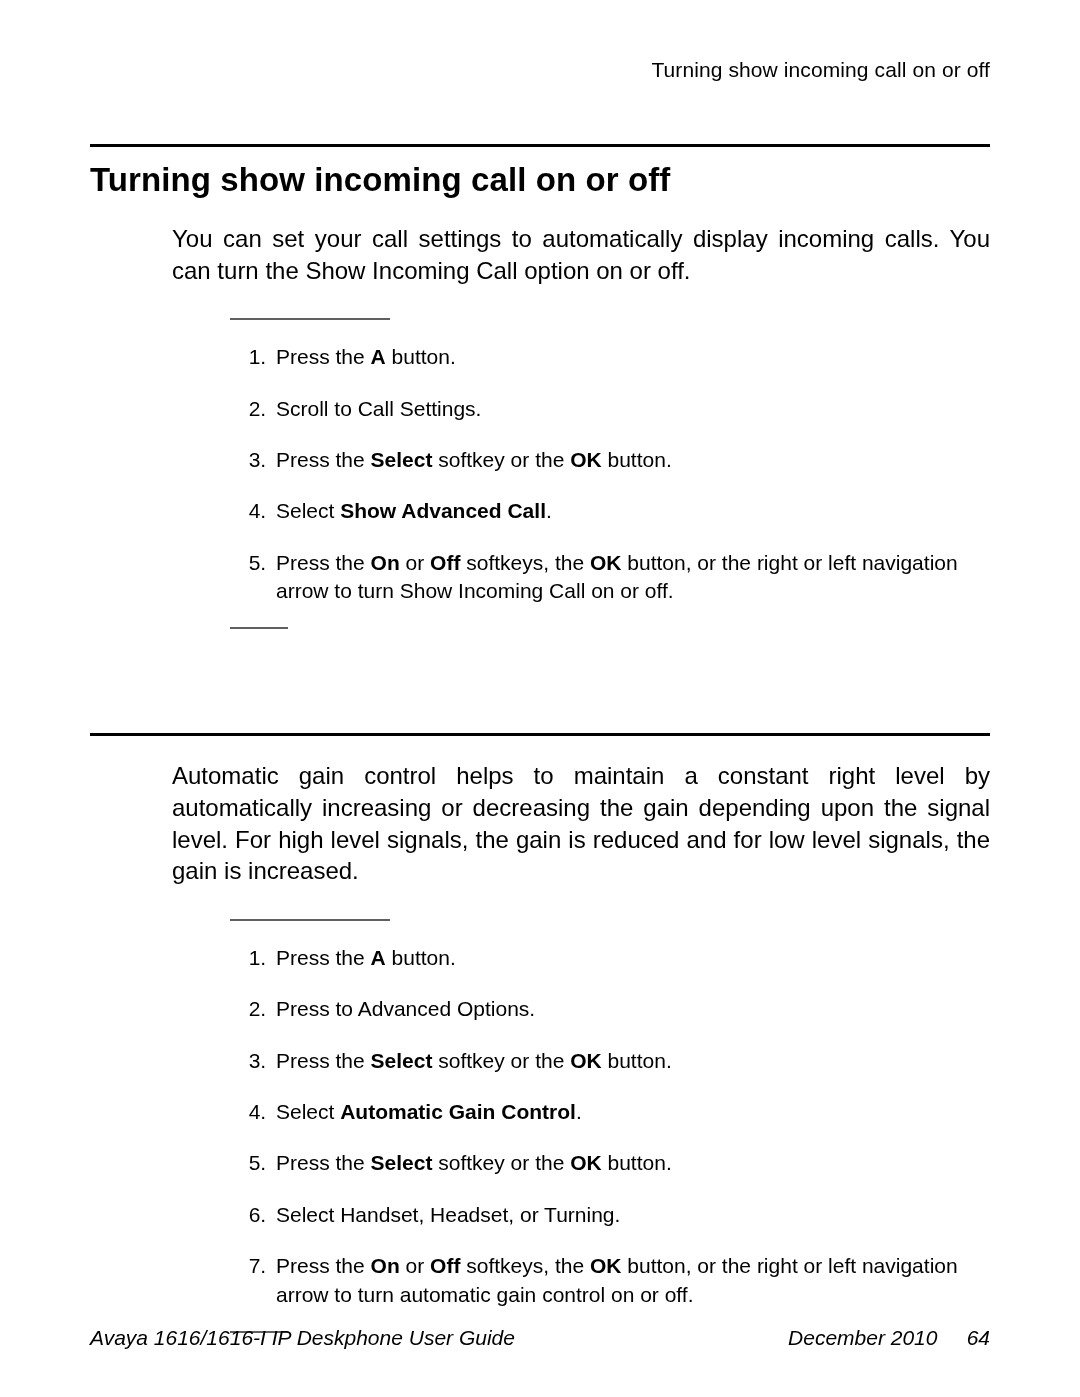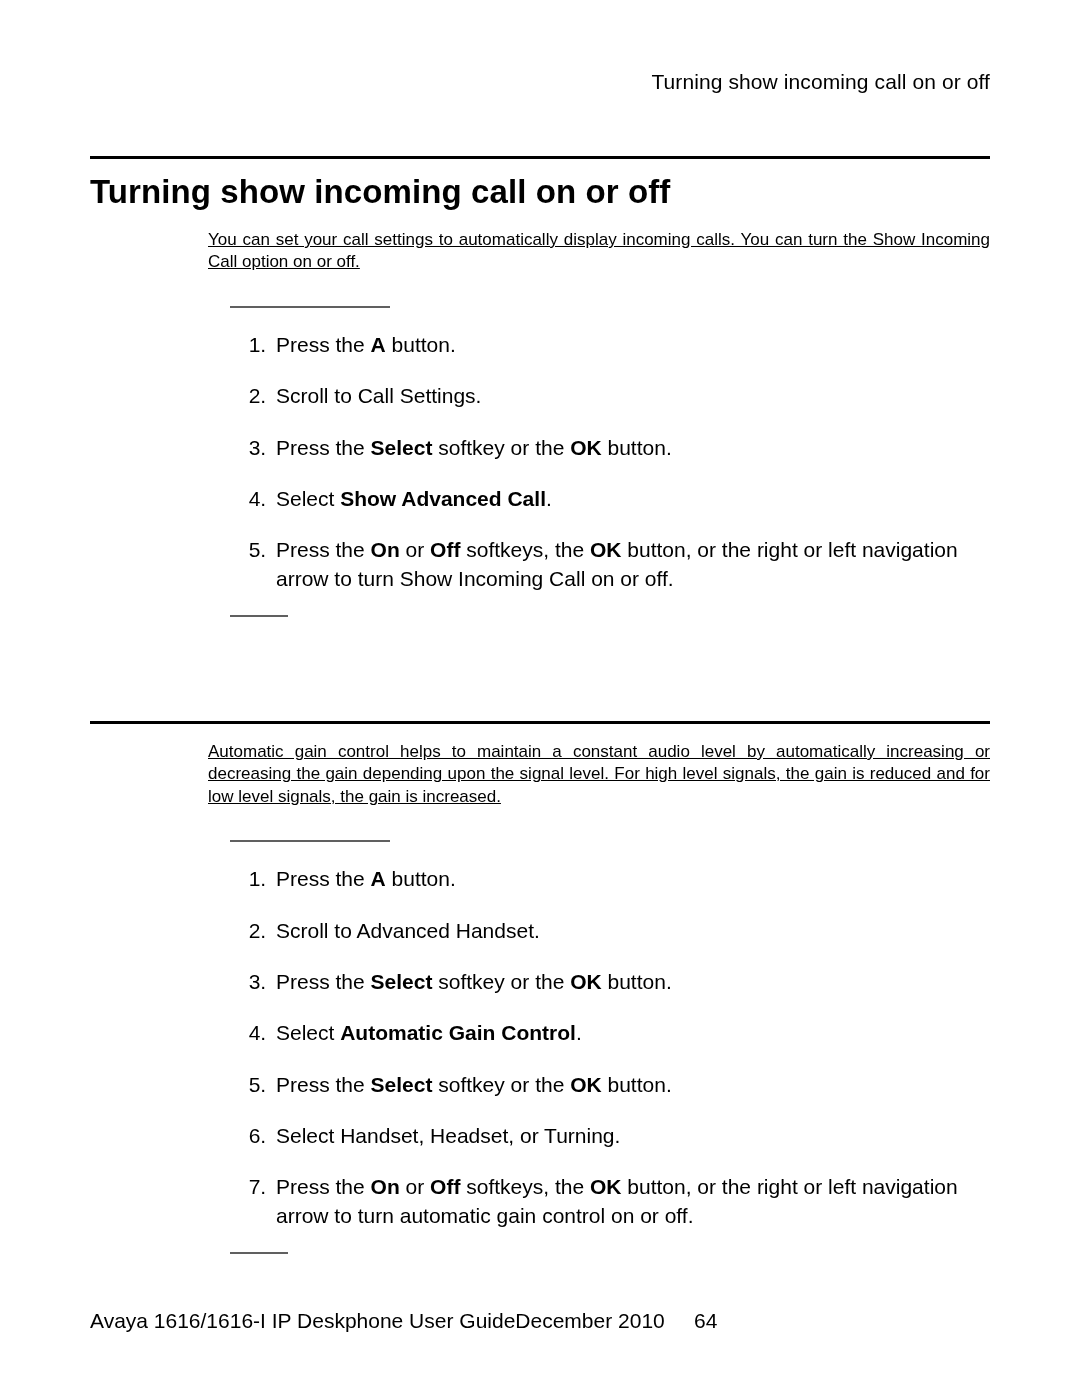--- a/index.html
+++ b/index.html
@@ -7,21 +7,21 @@
     padding: 0;
     width: 1080px;
     height: 1397px;
     background: #ffffff;
     font-family: Arial, Helvetica, sans-serif;
     color: #000000;
     position: relative;
   }
   .page {
     box-sizing: border-box;
-    padding: 12px 90px;
+    padding: 0 90px;
     width: 1080px;
     height: 1397px;
     position: relative;
   }
   .header-line {
     text-align: right;
     font-size: 21px;
     padding-top: 58px;
     letter-spacing: 0.1px;
   }
@@ -31,28 +31,27 @@
     margin: 0;
     width: 100%;
   }
   .section-title {
     font-size: 33px;
     font-weight: bold;
     margin: 14px 0 18px 0;
     letter-spacing: 0.1px;
   }
   .intro {
-    font-size: 17px;
+    font-size: 24px;
     line-height: 1.32;
-    margin-left: 118px;
+    margin-left: 82px;
     margin-right: 0;
     margin-bottom: 32px;
     text-align: justify;
     text-justify: inter-word;
-    text-decoration: underline;
   }
   .short-rule {
     border: none;
     border-top: 2px solid #606060;
     width: 160px;
     margin-left: 140px;
     margin-bottom: 22px;
   }
   .short-rule-end {
     border: none;
@@ -75,24 +74,25 @@
   ol.steps li::marker {
     font-size: 21px;
   }
   .b { font-weight: bold; }
   .section-gap-1 { height: 96px; }
   .section-gap-top { height: 62px; }
   .footer {
     position: absolute;
     left: 90px;
     right: 90px;
-    bottom: 64px;
+    bottom: 47px;
     display: flex;
-    justify-content: flex-start;
+    justify-content: space-between;
     font-size: 21px;
+    font-style: italic;
   }
   .footer-right { white-space: pre; }
 </style>
 </head>
 <body>
 
 <div class="page">
 
   <div class="header-line">Turning show incoming call on or off</div>
 
@@ -107,25 +107,25 @@
       <li><span>Scroll to Call Settings.</span></li>
       <li><span>Press the </span><span class="b">Select</span><span> softkey or the </span><span class="b">OK</span><span> button.</span></li>
       <li><span>Select </span><span class="b">Show Advanced Call</span><span>.</span></li>
       <li><span>Press the </span><span class="b">On</span><span> or </span><span class="b">Off</span><span> softkeys, the </span><span class="b">OK</span><span> button, or the right or left navigation arrow to turn Show Incoming Call on or off.</span></li>
     </ol>
   <hr class="short-rule-end">
 
   <div class="section-gap-1"></div>
 
   <hr class="section-rule">
-  <p class="intro">Automatic gain control helps to maintain a constant audio level by automatically increasing or decreasing the gain depending upon the signal level. For high level signals, the gain is reduced and for low level signals, the gain is increased.</p>
+  <p class="intro">Automatic gain control helps to maintain a constant right level by automatically increasing or decreasing the gain depending upon the signal level. For high level signals, the gain is reduced and for low level signals, the gain is increased.</p>
   <hr class="short-rule">
   <ol class="steps" id="steps-1">
       <li><span>Press the </span><span class="b">A</span><span> button.</span></li>
-      <li><span>Scroll to Advanced Handset.</span></li>
+      <li><span>Press to Advanced Options.</span></li>
       <li><span>Press the </span><span class="b">Select</span><span> softkey or the </span><span class="b">OK</span><span> button.</span></li>
       <li><span>Select </span><span class="b">Automatic Gain Control</span><span>.</span></li>
       <li><span>Press the </span><span class="b">Select</span><span> softkey or the </span><span class="b">OK</span><span> button.</span></li>
       <li><span>Select Handset, Headset, or Turning.</span></li>
       <li><span>Press the </span><span class="b">On</span><span> or </span><span class="b">Off</span><span> softkeys, the </span><span class="b">OK</span><span> button, or the right or left navigation arrow to turn automatic gain control on or off.</span></li>
     </ol>
   <hr class="short-rule-end">
 
   <div class="footer">
     <span>Avaya 1616/1616-I IP Deskphone User Guide</span>

